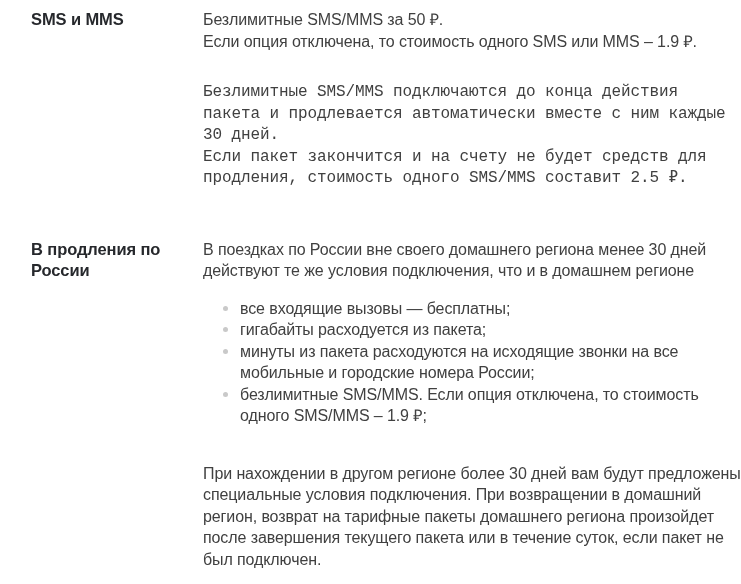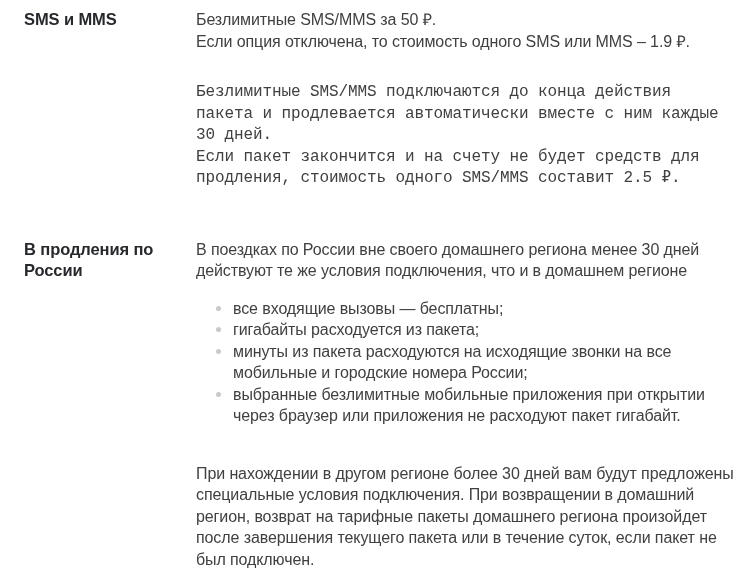--- a/index.html
+++ b/index.html
@@ -9,21 +9,21 @@
     height: 584px;
     background: #ffffff;
     font-family: "Liberation Sans", sans-serif;
     font-size: 16px;
     line-height: 21.5px;
     color: #404040;
     overflow: hidden;
     letter-spacing: -0.1px;
   }
   .doc {
-    padding: 9px 16px 0 24px;
+    padding: 9px 16px 0 31px;
   }
   .row {
     display: grid;
     grid-template-columns: 172px 540px;
     align-items: start;
   }
   .row + .row {
     margin-top: 49px;
   }
   .label {
@@ -89,20 +89,20 @@
         <li>
           <span class="dot"></span>
           <span>гигабайты расходуется из пакета;</span>
         </li>
         <li>
           <span class="dot"></span>
           <span>минуты из пакета расходуются на исходящие звонки на все мобильные и городские номера России;</span>
         </li>
         <li>
           <span class="dot"></span>
-          <span>выбранные безлимитные мобильные приложения при открытии через браузер или приложения не расходуют пакет гигабайт.</span>
+          <span>безлимитные SMS/MMS. Если опция отключена, то стоимость одного SMS/MMS – 1.9 ₽;</span>
         </li>
       </ul>
       <p class="outro">При нахождении в другом регионе более 30 дней вам будут предложены специальные условия подключения. При возвращении в домашний регион, возврат на тарифные пакеты домашнего региона произойдет после завершения текущего пакета или в течение суток, если пакет не был подключен.</p>
     </div>
   </section>
 
 </div>
 
 </body></html>

